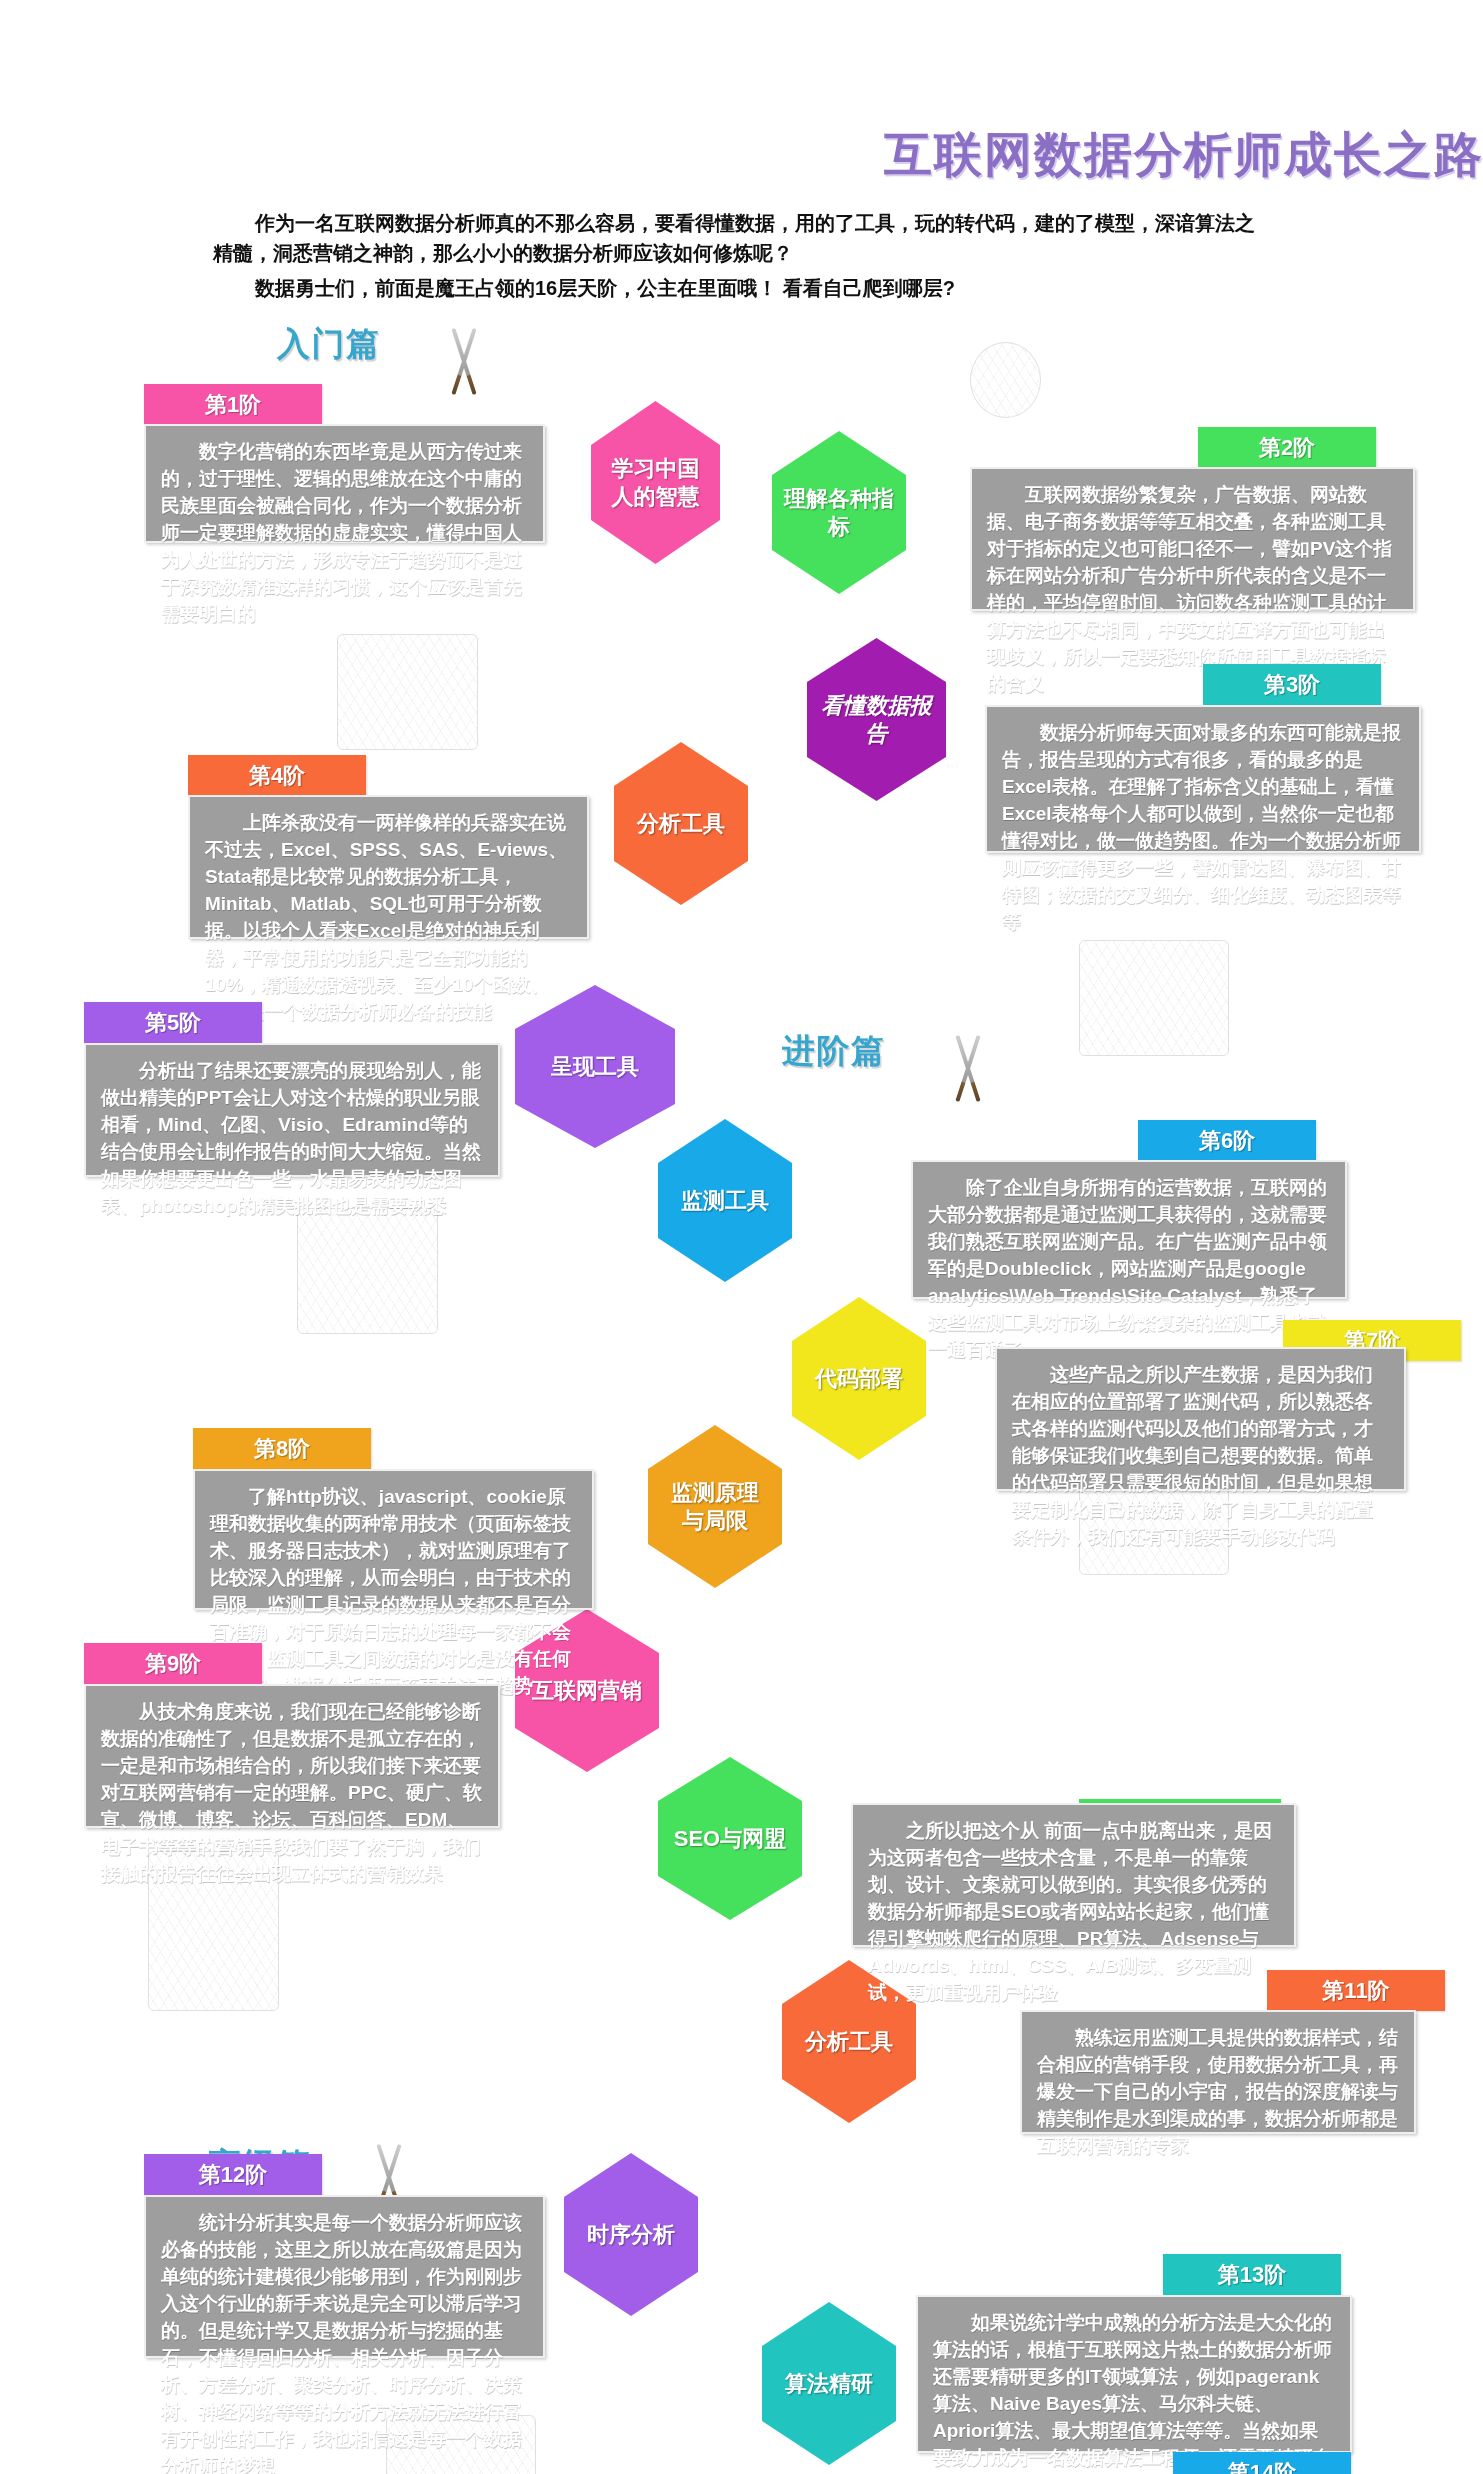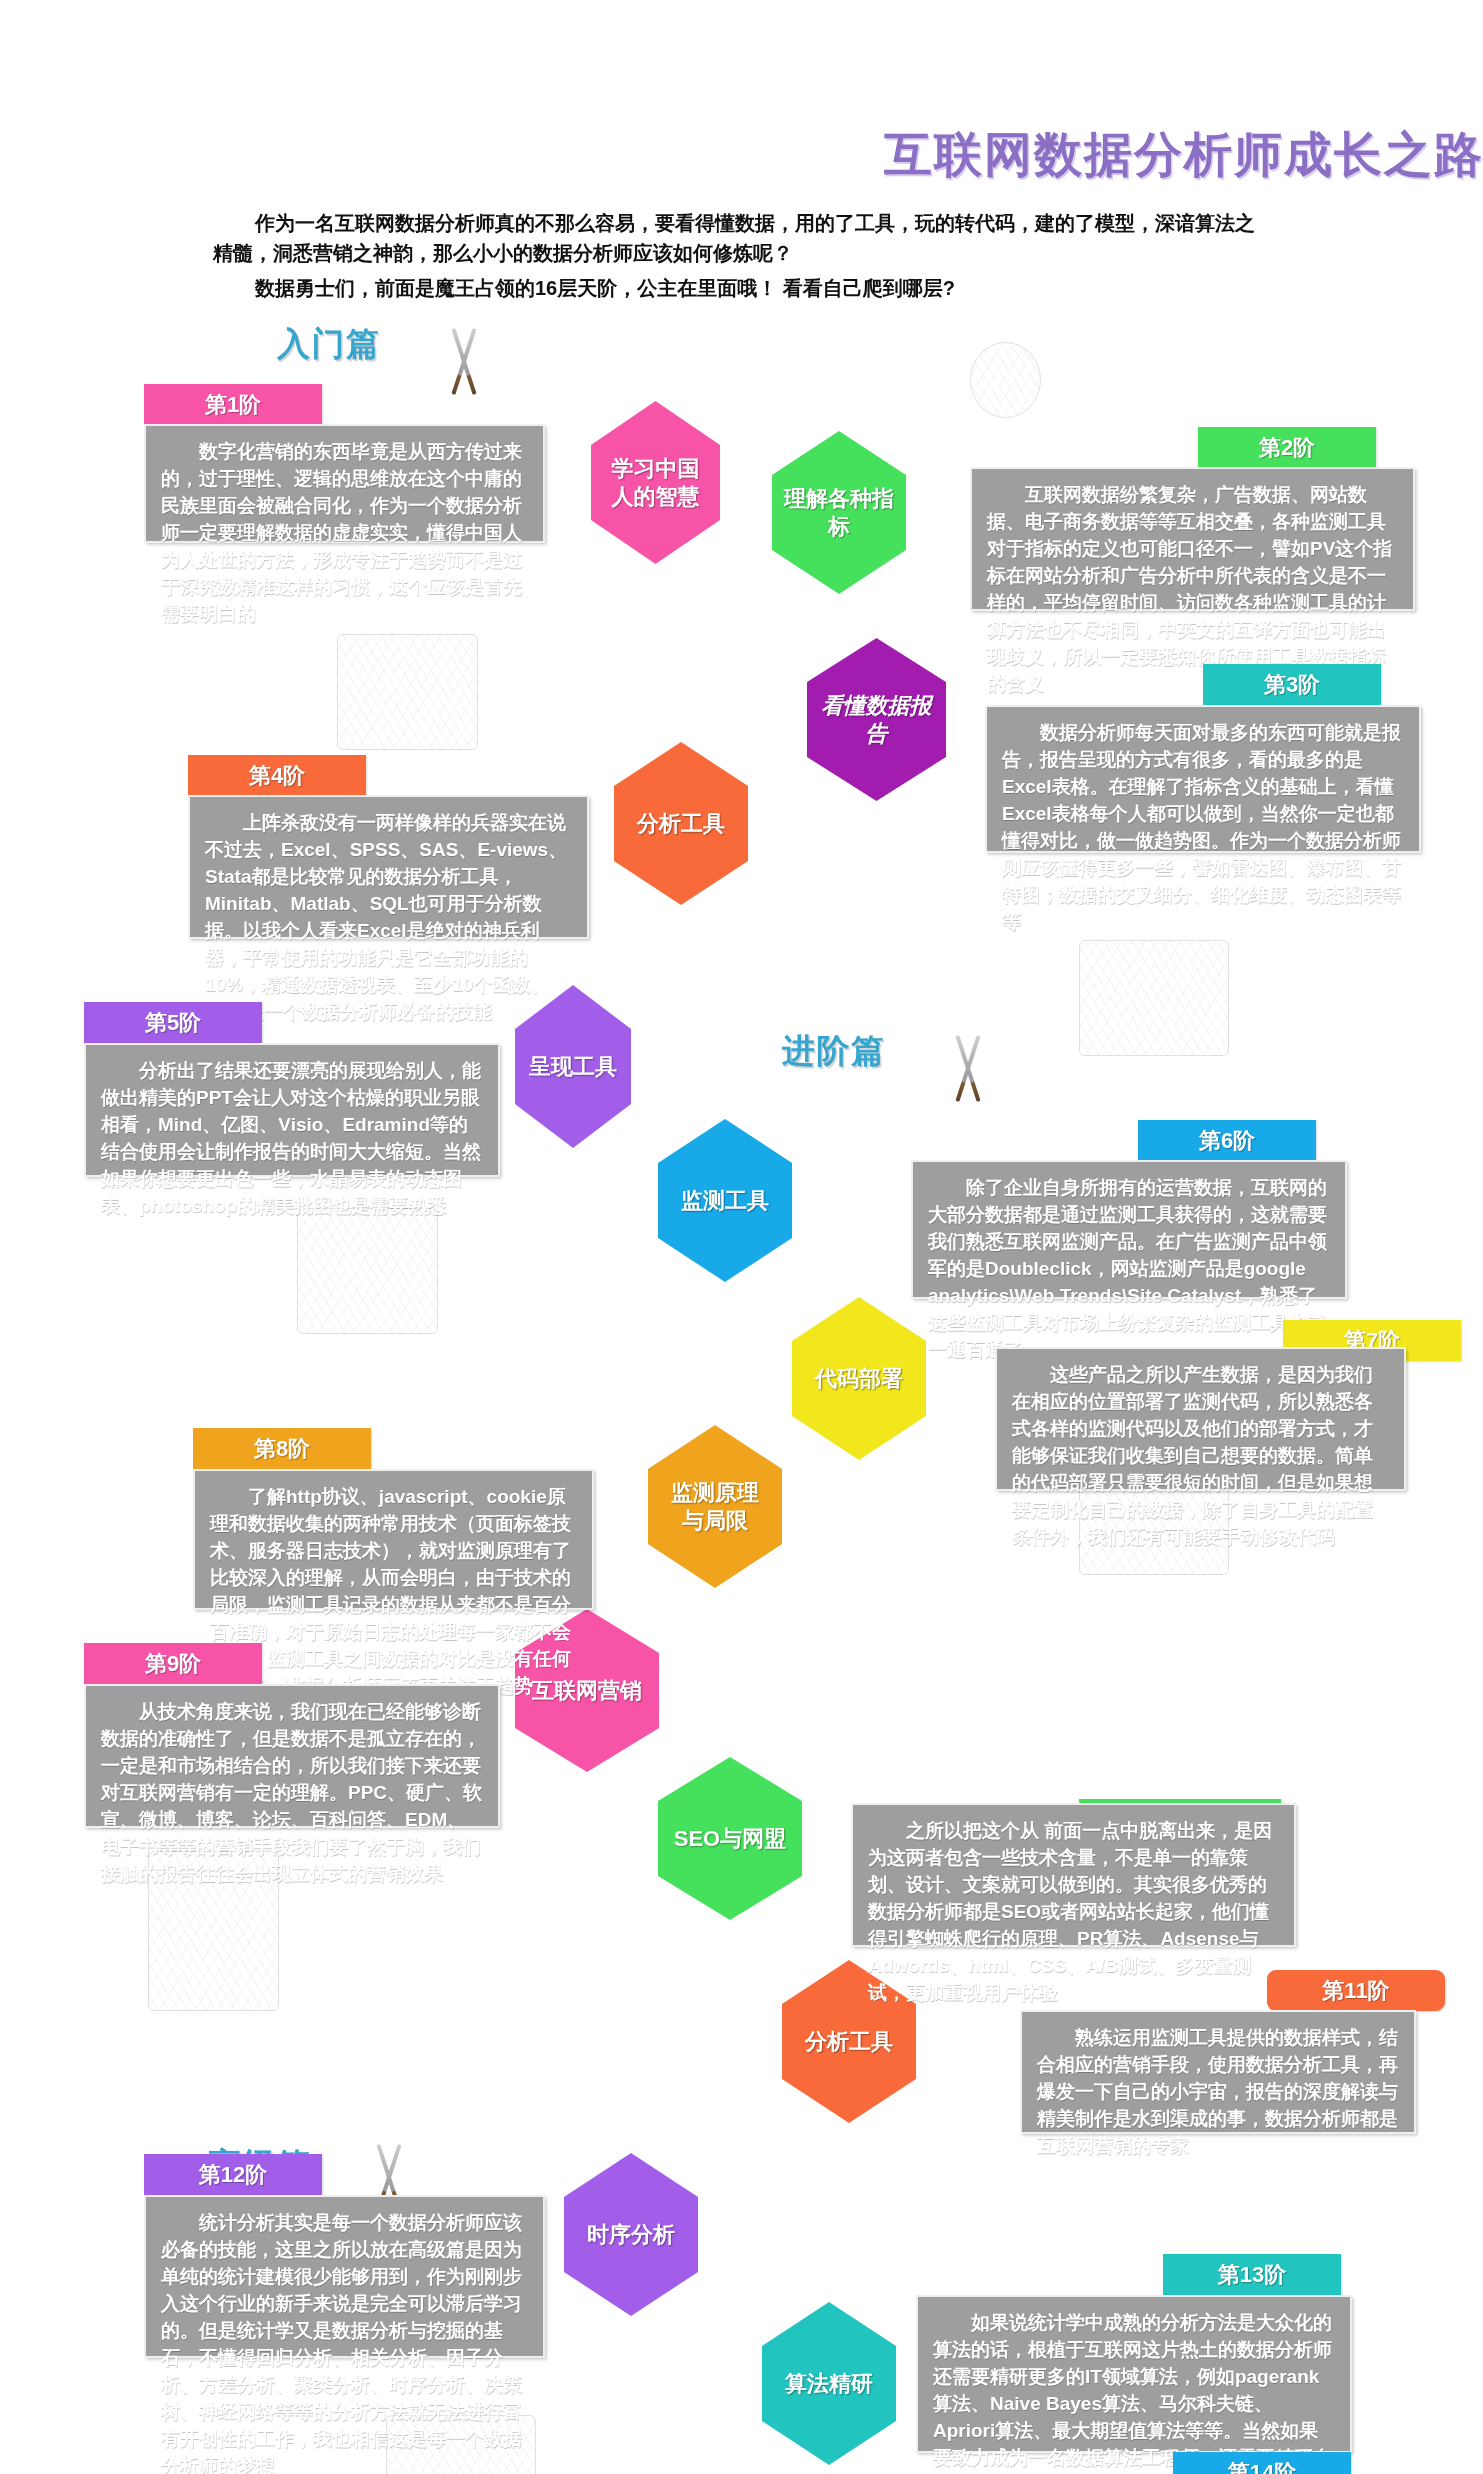--- a/index.html
+++ b/index.html
@@ -122,21 +122,21 @@
     </div>
   <div class="hex" style="left: 772px; top: 431px; width: 134px; height: 163px; background: rgb(70, 225, 92);">
       <span>理解各种指标</span>
     </div>
   <div class="hex" style="left: 807px; top: 638px; width: 139px; height: 163px; background: #a21caf; font-style: italic;">
       <span>看懂数据报告</span>
     </div>
   <div class="hex" style="left: 614px; top: 742px; width: 134px; height: 163px; background: rgb(248, 106, 58);">
       <span>分析工具</span>
     </div>
-  <div class="hex" style="left: 515px; top: 985px; width: 116px; height: 163px; background: rgb(162, 94, 232);">
+  <div class="hex" style="left: 515px; top: 985px; width: 160px; height: 163px; background: rgb(162, 94, 232);">
       <span>呈现工具</span>
     </div>
   <div class="hex" style="left: 658px; top: 1119px; width: 134px; height: 163px; background: rgb(24, 169, 232);">
       <span>监测工具</span>
     </div>
   <div class="hex" style="left: 792px; top: 1297px; width: 134px; height: 163px; background: rgb(242, 231, 28); text-shadow: rgba(0, 0, 0, 0.45) 1px 1px 1.5px;">
       <span>代码部署</span>
     </div>
   <div class="hex" style="left: 648px; top: 1425px; width: 134px; height: 163px; background: rgb(240, 163, 28);">
       <span>监测原理<br>与局限</span>
@@ -180,21 +180,21 @@
 
   <div class="badge" style="left: 193px; top: 1428px; background: rgb(240, 163, 28);">第8阶</div>
   <div class="box" style="left:193px;top:1469px;width:401px;height:141px;">了解http协议、javascript、cookie原理和数据收集的两种常用技术（页面标签技术、服务器日志技术），就对监测原理有了比较深入的理解，从而会明白，由于技术的局限，监测工具记录的数据从来都不是百分百准确，对于原始日志的处理每一家都不会相同，监测工具之间数据的对比是没有任何意义的，数据分析师应该更关注于趋势</div>
 
   <div class="badge" style="left: 84px; top: 1643px; background: rgb(247, 84, 168);">第9阶</div>
   <div class="box" style="left:84px;top:1684px;width:416px;height:144px;">从技术角度来说，我们现在已经能够诊断数据的准确性了，但是数据不是孤立存在的，一定是和市场相结合的，所以我们接下来还要对互联网营销有一定的理解。PPC、硬广、软宣、微博、博客、论坛、百科问答、EDM、电子书等等的营销手段我们要了然于胸，我们接触的报告往往会出现立体式的营销效果</div>
 
   <div class="badge" style="left: 1079px; top: 1799px; background: rgb(70, 225, 92); padding-left: 24px;">第10阶</div>
   <div class="box" style="left:851px;top:1803px;width:445px;height:144px;">之所以把这个从 前面一点中脱离出来，是因为这两者包含一些技术含量，不是单一的靠策划、设计、文案就可以做到的。其实很多优秀的数据分析师都是SEO或者网站站长起家，他们懂得引擎蜘蛛爬行的原理、PR算法、Adsense与Adwords、html、CSS、A/B测试、多变量测试，更加重视用户体验</div>
 
-  <div class="badge" style="left: 1267px; top: 1970px; background: rgb(248, 106, 58); border-radius: 9px;">第11阶</div>
+  <div class="badge" style="left: 1267px; top: 1970px; background: rgb(248, 106, 58);">第11阶</div>
   <div class="box" style="left:1020px;top:2010px;width:396px;height:124px;">熟练运用监测工具提供的数据样式，结合相应的营销手段，使用数据分析工具，再爆发一下自己的小宇宙，报告的深度解读与精美制作是水到渠成的事，数据分析师都是互联网营销的专家</div>
 
   <div class="badge" style="left: 144px; top: 2154px; background: rgb(162, 94, 232);">第12阶</div>
   <div class="box" style="left:144px;top:2195px;width:401px;height:163px;">统计分析其实是每一个数据分析师应该必备的技能，这里之所以放在高级篇是因为单纯的统计建模很少能够用到，作为刚刚步入这个行业的新手来说是完全可以滞后学习的。但是统计学又是数据分析与挖掘的基石，不懂得回归分析、相关分析、因子分析、方差分析、聚类分析、时序分析、决策树、神经网络等等的分析方法就无法进行富有开创性的工作，我也相信这是每一个数据分析师的梦想</div>
 
   <div class="badge" style="left: 1163px; top: 2254px; background: rgb(33, 196, 191);">第13阶</div>
   <div class="box" style="left:916px;top:2295px;width:436px;height:158px;">如果说统计学中成熟的分析方法是大众化的算法的话，根植于互联网这片热土的数据分析师还需要精研更多的IT领域算法，例如pagerank算法、Naive Bayes算法、马尔科夫链、Apriori算法、最大期望值算法等等。当然如果要致力成为一名数据算法工程师，还需要精研自然语言处理、语音识别、通信学、机器学习、数据库、信息检索等相关领域方面的知识</div>
 
   <div class="badge" style="left: 1173px; top: 2452px; background: rgb(24, 169, 232);">第14阶</div>
 

